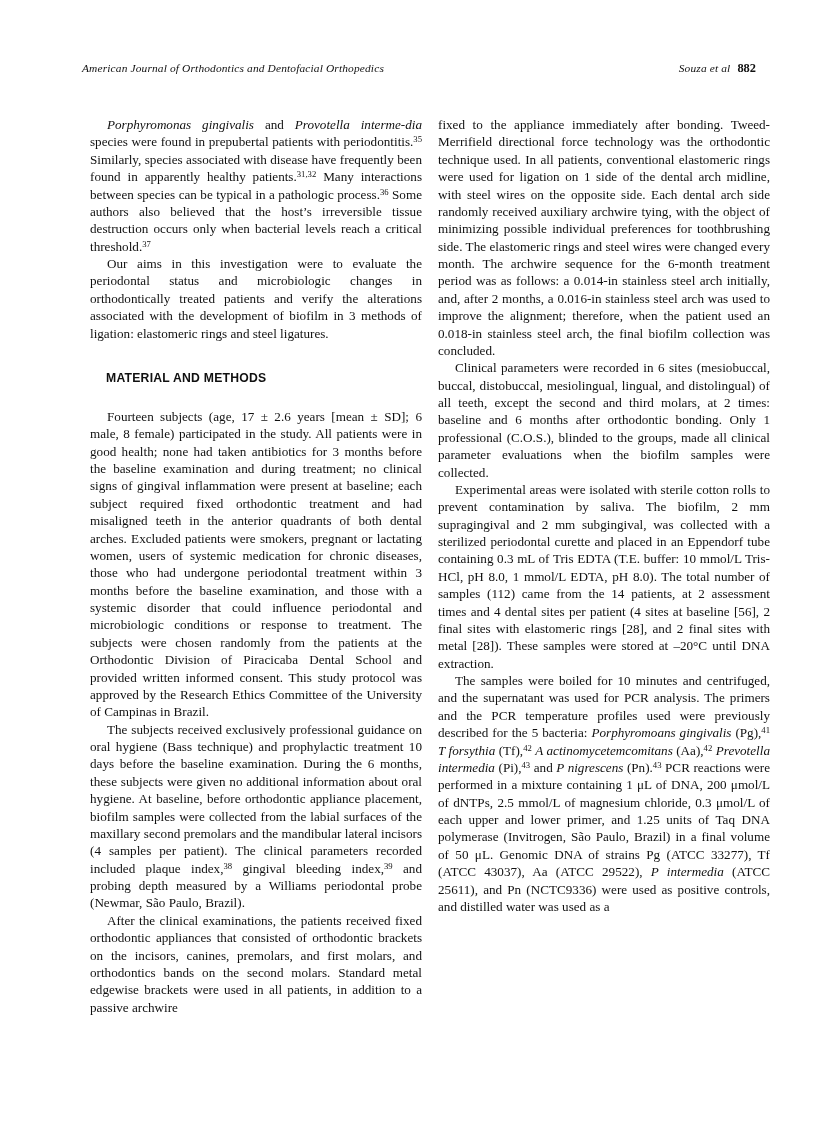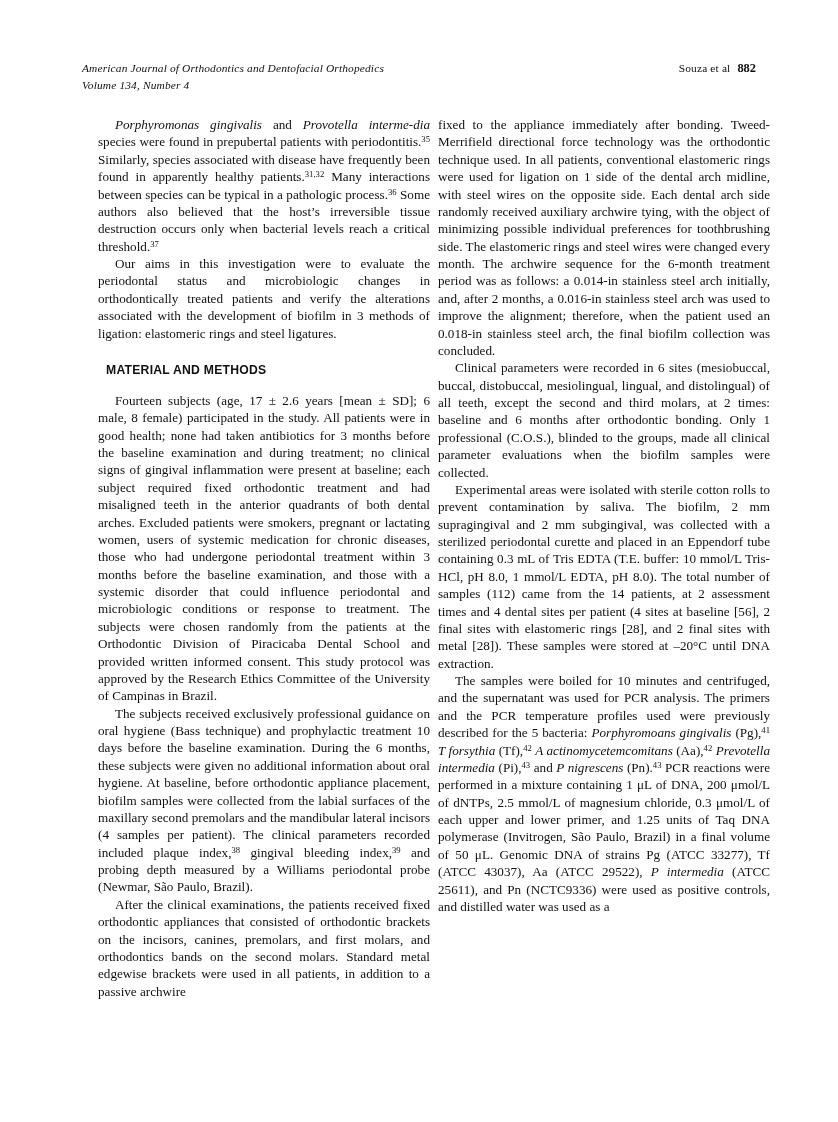--- a/index.html
+++ b/index.html
@@ -45,20 +45,21 @@
   .rh-left .rh-line2 { display: block; }
   .rh-right {
     position: absolute;
     right: 0;
     top: 0;
     font-size: 11.4px;
     line-height: 16.5px;
     white-space: nowrap;
   }
   .rh-right .rh-authors {
+    font-style: italic;
     letter-spacing: 0.15px;
     margin-top: 24px;
   }
   .rh-right .rh-page {
     font-weight: bold;
     font-style: normal;
     font-size: 12.4px;
     margin-left: 7px;
   }
 
@@ -67,38 +68,38 @@
     position: absolute;
     left: 82px;
     top: 116px;
     width: 674px;
   }
   .col {
     position: absolute;
     top: 0;
     width: 332px;
   }
-  .col-left  { left: 16px; }
+  .col-left  { left: 8px; }
   .col-right { left: 356px; }
 
   p.para {
     margin: 0;
     font-size: 13.15px;
     line-height: 17.38px;
     text-align: justify;
     text-justify: inter-word;
     hyphens: none;
     -webkit-hyphens: none;
     text-indent: 0;
   }
   p.indent { text-indent: 17px; }
   p.para:last-child { }
 
   h2.section-head {
-    margin: 8px;
+    margin: 16px;
     font-family: "Liberation Sans", "DejaVu Sans", sans-serif;
     font-size: 12.2px;
     font-weight: bold;
     letter-spacing: 0.25px;
     line-height: 16px;
     padding-top: 12px;
     padding-bottom: 6px;
     text-align: left;
   }
 
@@ -110,21 +111,20 @@
   }
 </style>
 </head>
 <body>
 
 <div class="page">
 
   <div class="running-head">
     <div class="rh-left">
       <span>American Journal of Orthodontics and Dentofacial Orthopedics</span>
-      <span class="rh-line2">Volume 134, Number 4</span>
     </div>
     <div class="rh-right">
       <span class="rh-authors">Souza et al</span><span class="rh-page">882</span>
     </div>
   </div>
 
   <div class="columns">
 
     <div class="col col-left">
       <div>

